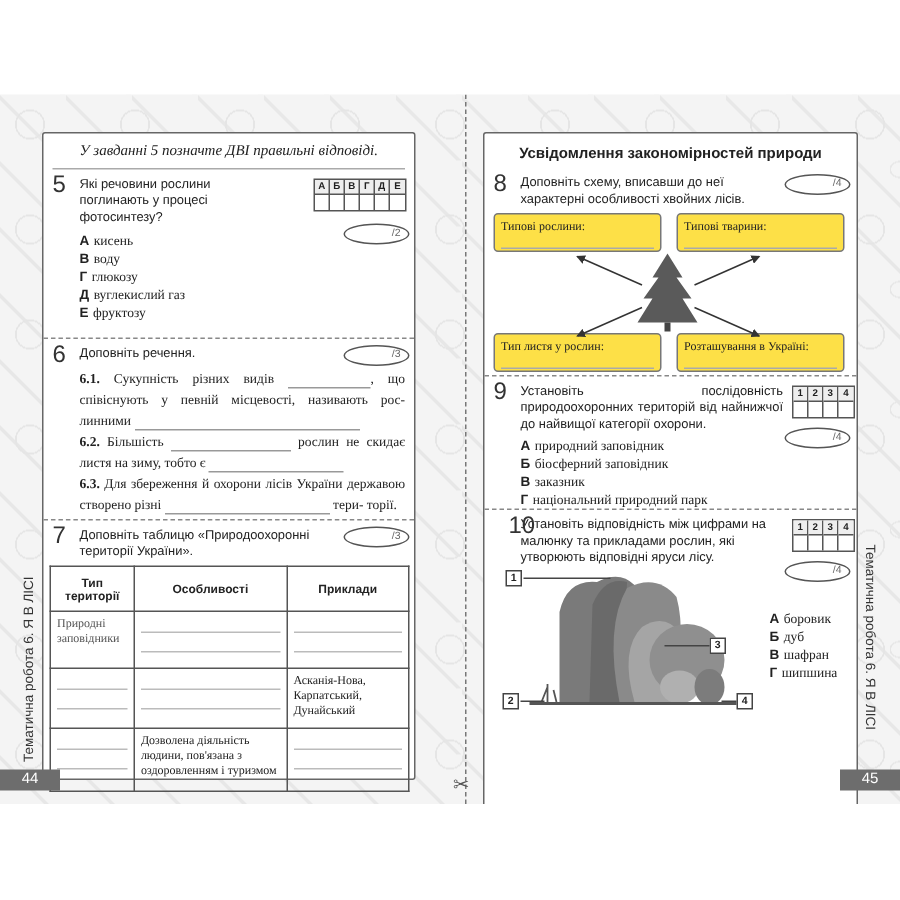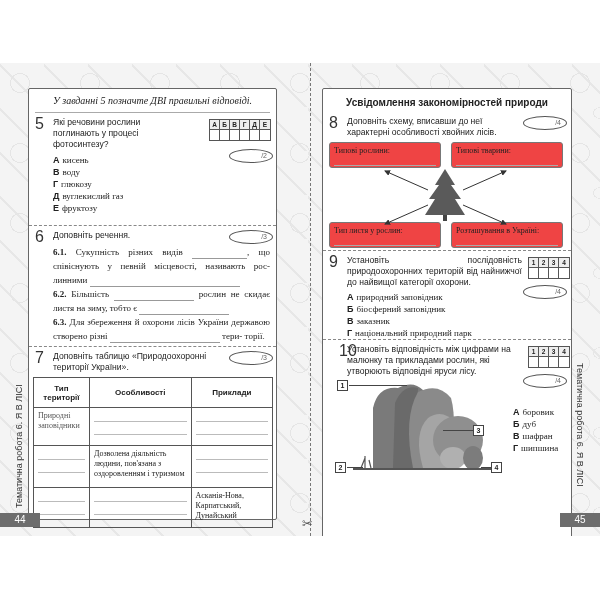--- a/index.html
+++ b/index.html
@@ -50,21 +50,21 @@
   .fill-line { display: inline-block; border-bottom: 1px solid #999; vertical-align: bottom; }
   .sent { font-size: 9px; line-height: 14px; text-align: justify; }
   .sent b { font-weight: bold; }
 
   table.t7 { border-collapse: collapse; width: 240px; margin: 4px 0 0 -20px; font-size: 8px; }
   table.t7 th { font-family: "Liberation Sans", sans-serif; font-size: 8px; font-weight: bold; border: 1px solid #555; padding: 3px 2px; height: 30px; }
   table.t7 td { border: 1px solid #555; vertical-align: top; padding: 3px 4px; font-size: 8px; line-height: 10px; }
   .cell-lines { border-bottom: 1px solid #bbb; height: 11px; margin-bottom: 2px; }
 
   .r-title { font-family: "Liberation Sans", sans-serif; font-weight: bold; font-size: 10px; text-align: center; padding: 8px 0 4px; }
-  .scheme-box { position: absolute; width: 112px; height: 26px; border: 1px solid #777; border-radius: 3px; background: #ef4444;
+  .scheme-box { position: absolute; width: 112px; height: 26px; border: 1px solid #777; border-radius: 3px; background: #fde047;
     font-size: 8px; padding: 3px 4px; }
   .scheme-box .ln { border-bottom: 1px solid #aaa; height: 9px; margin-top: 2px; }
   .tree { position: absolute; }
 
   .num-tag { position: absolute; width: 11px; height: 11px; border: 1px solid #444; font-family: "Liberation Sans", sans-serif;
     font-size: 7px; font-weight: bold; text-align: center; line-height: 10px; background: #fff; }
   .leader { position: absolute; border-top: 1px solid #444; }
 </style>
 </head>
 <body>
@@ -151,41 +151,41 @@
           <td style="color:#555">Природні заповідники</td>
           <td>
                 <div class="cell-lines"></div>
                 <div class="cell-lines"></div>
               </td>
           <td>
                 <div class="cell-lines"></div>
                 <div class="cell-lines"></div>
               </td>
         </tr>
+        <tr style="height:40px;">
+          <td>
+                <div class="cell-lines"></div>
+                <div class="cell-lines"></div>
+              </td>
+          <td>
+                <div class="cell-lines"></div>
+                <div class="cell-lines"></div>
+              </td>
+          <td>Асканія-Нова, Карпатський, Дунайський</td>
+        </tr>
         <tr style="height:42px;">
           <td>
                 <div class="cell-lines"></div>
                 <div class="cell-lines"></div>
               </td>
           <td>Дозволена діяльність людини, пов'язана з оздоровленням і туризмом</td>
           <td>
                 <div class="cell-lines"></div>
                 <div class="cell-lines"></div>
               </td>
-        </tr>
-        <tr style="height:40px;">
-          <td>
-                <div class="cell-lines"></div>
-                <div class="cell-lines"></div>
-              </td>
-          <td>
-                <div class="cell-lines"></div>
-                <div class="cell-lines"></div>
-              </td>
-          <td>Асканія-Нова, Карпатський, Дунайський</td>
         </tr>
       </tbody>
         </table>
     </div>
   </div>
 
   <div class="side-label side-left">Тематична робота 6. Я В ЛІСІ</div>
   <div class="page-num pn-left">44</div>
 
   <div class="page-card right-card">

